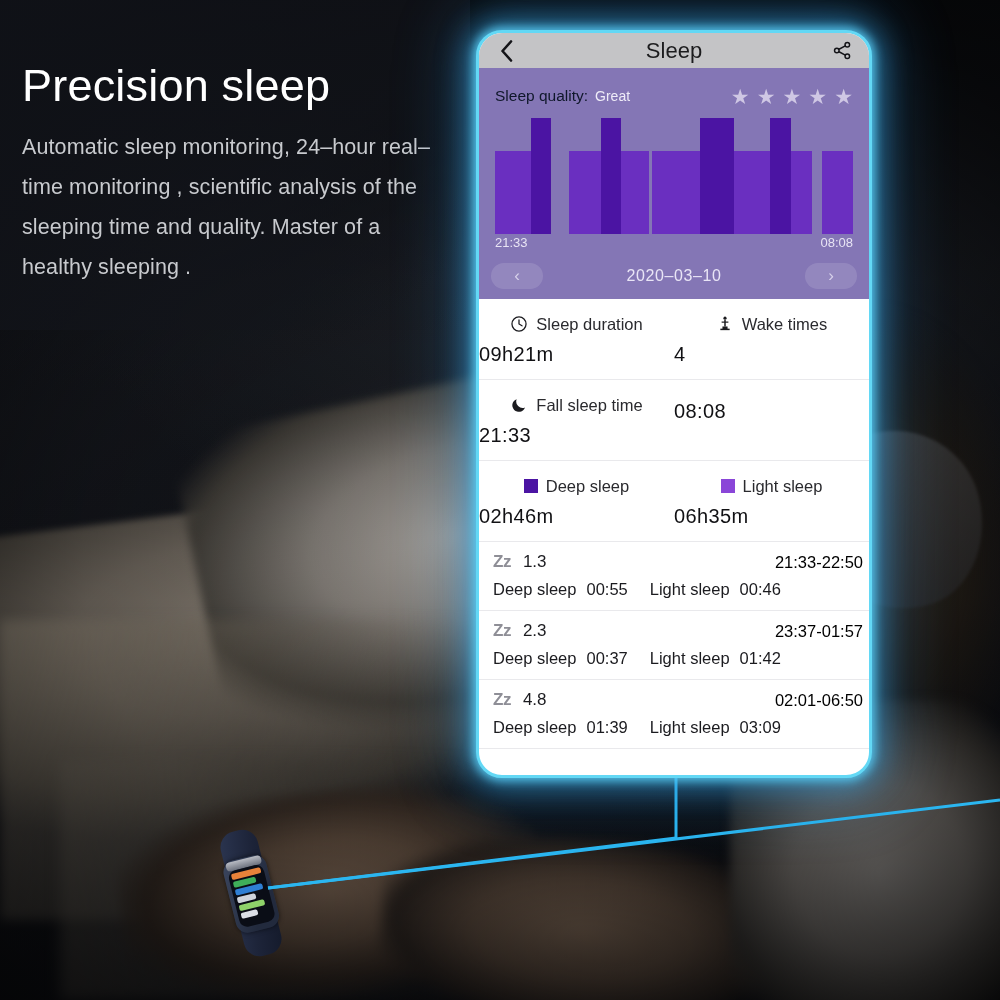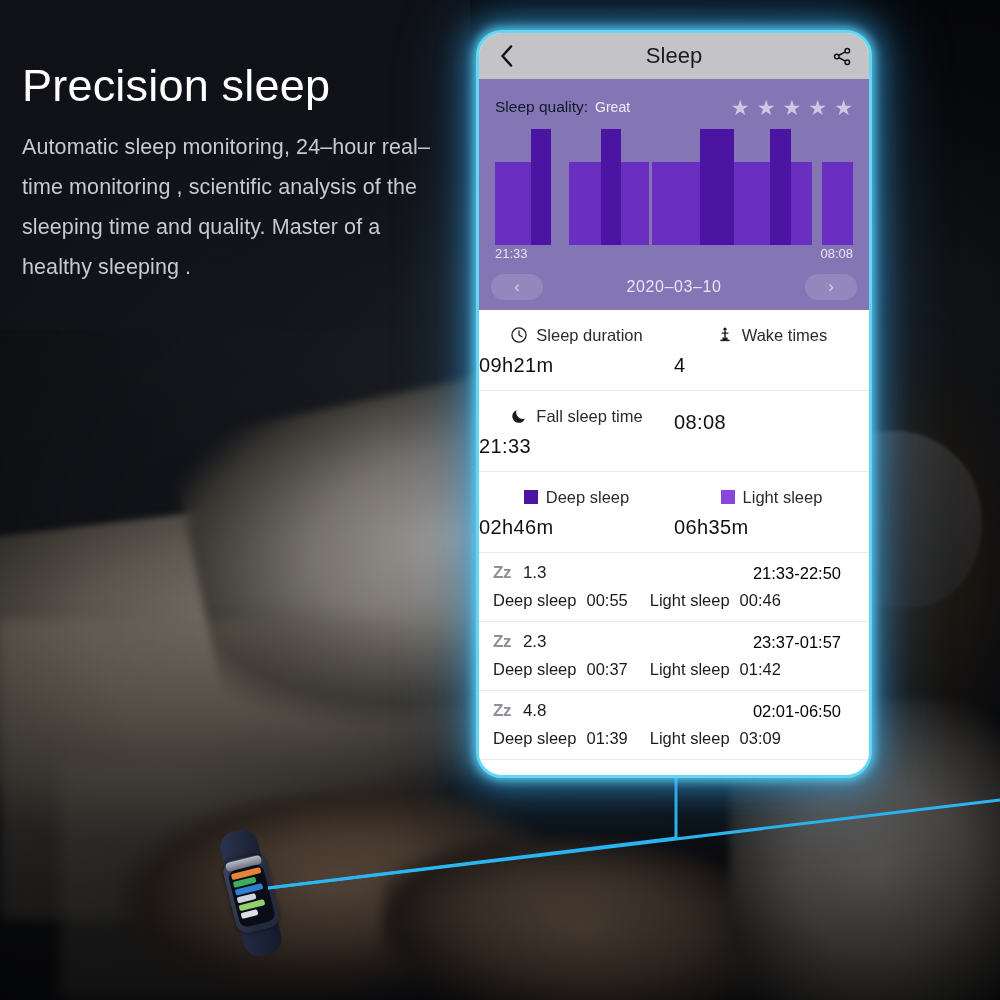--- a/index.html
+++ b/index.html
@@ -172,21 +172,21 @@
     border: 3px solid #63d8f5;
     box-shadow:
       0 0 10px 3px rgba(88, 206, 244, .85),
       0 0 28px 10px rgba(60, 170, 230, .55),
       0 0 60px 24px rgba(40, 130, 200, .30);
   }
 
   
   .titlebar {
     position: relative;
-    height: 46px;
+    height: 35px;
     background: #c4c4c6;
     display: flex;
     align-items: center;
     padding: 0 14px;
   }
   .titlebar-title {
     position: absolute;
     left: 0; right: 0;
     text-align: center;
     font-size: 22px;
@@ -288,21 +288,21 @@
     letter-spacing: .4px;
   }
   .swatch { width: 14px; height: 14px; display: inline-block; }
   .swatch.deep { background: #4b14a3; }
   .swatch.light { background: #8a46d8; }
 
   
   .detail-row {
     background: #fff;
     border-bottom: 1px solid #e9e9ec;
-    padding: 10px 28px 11px 14px;
+    padding: 10px 6px 11px 14px;
   }
   .detail-top {
     display: flex; align-items: center;
     font-size: 17px;
     color: #1b1b1f;
   }
   .zz {
     color: #8e8e96;
     font-size: 17px;
     letter-spacing: -.5px;

